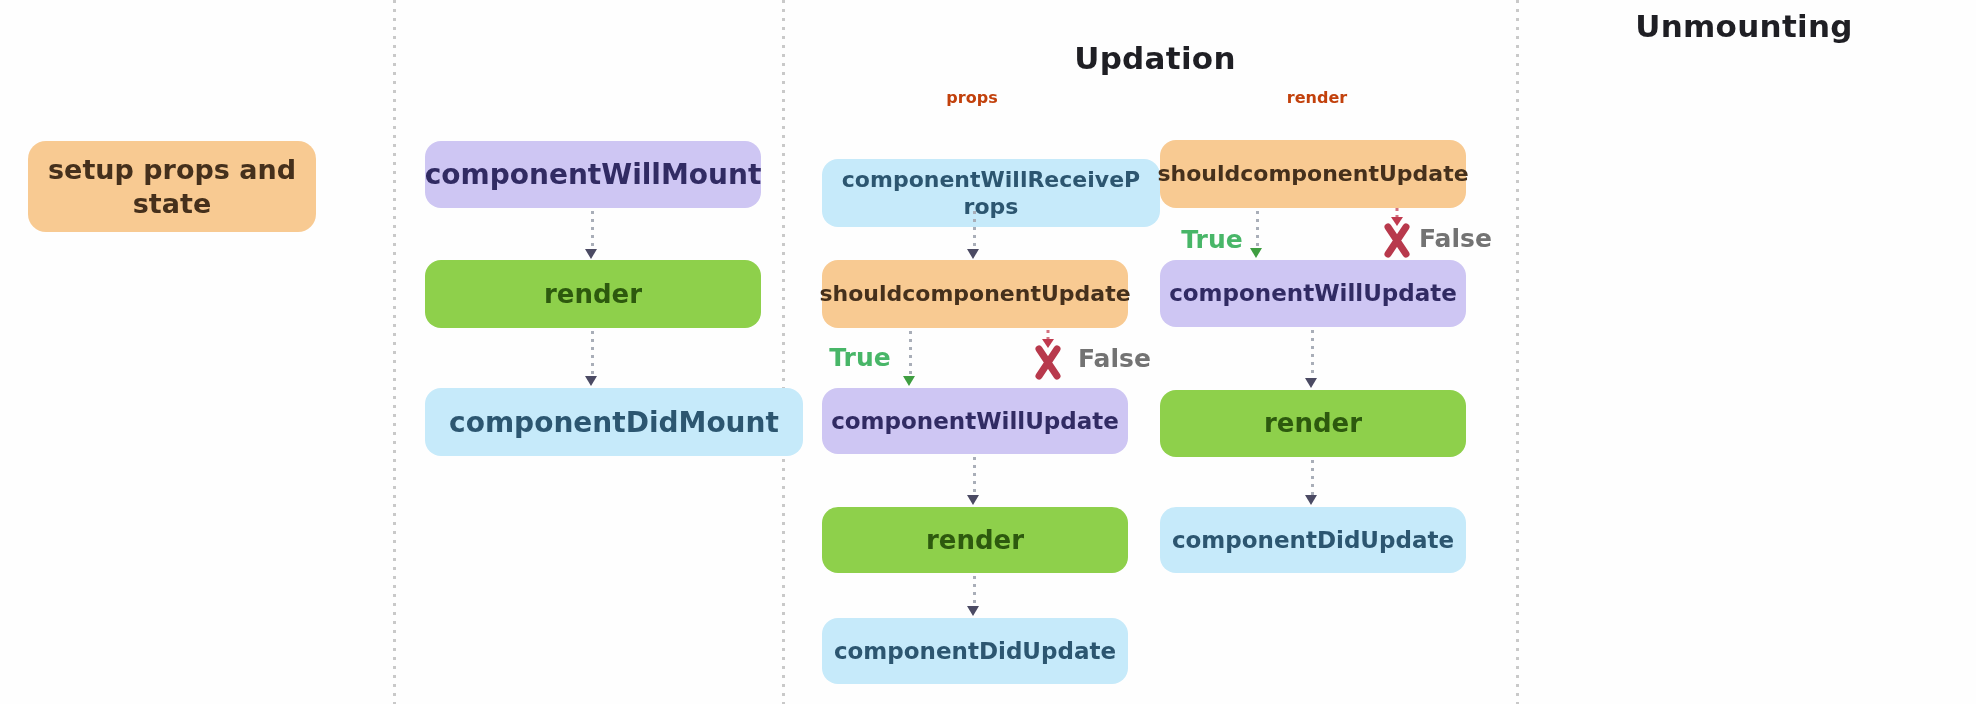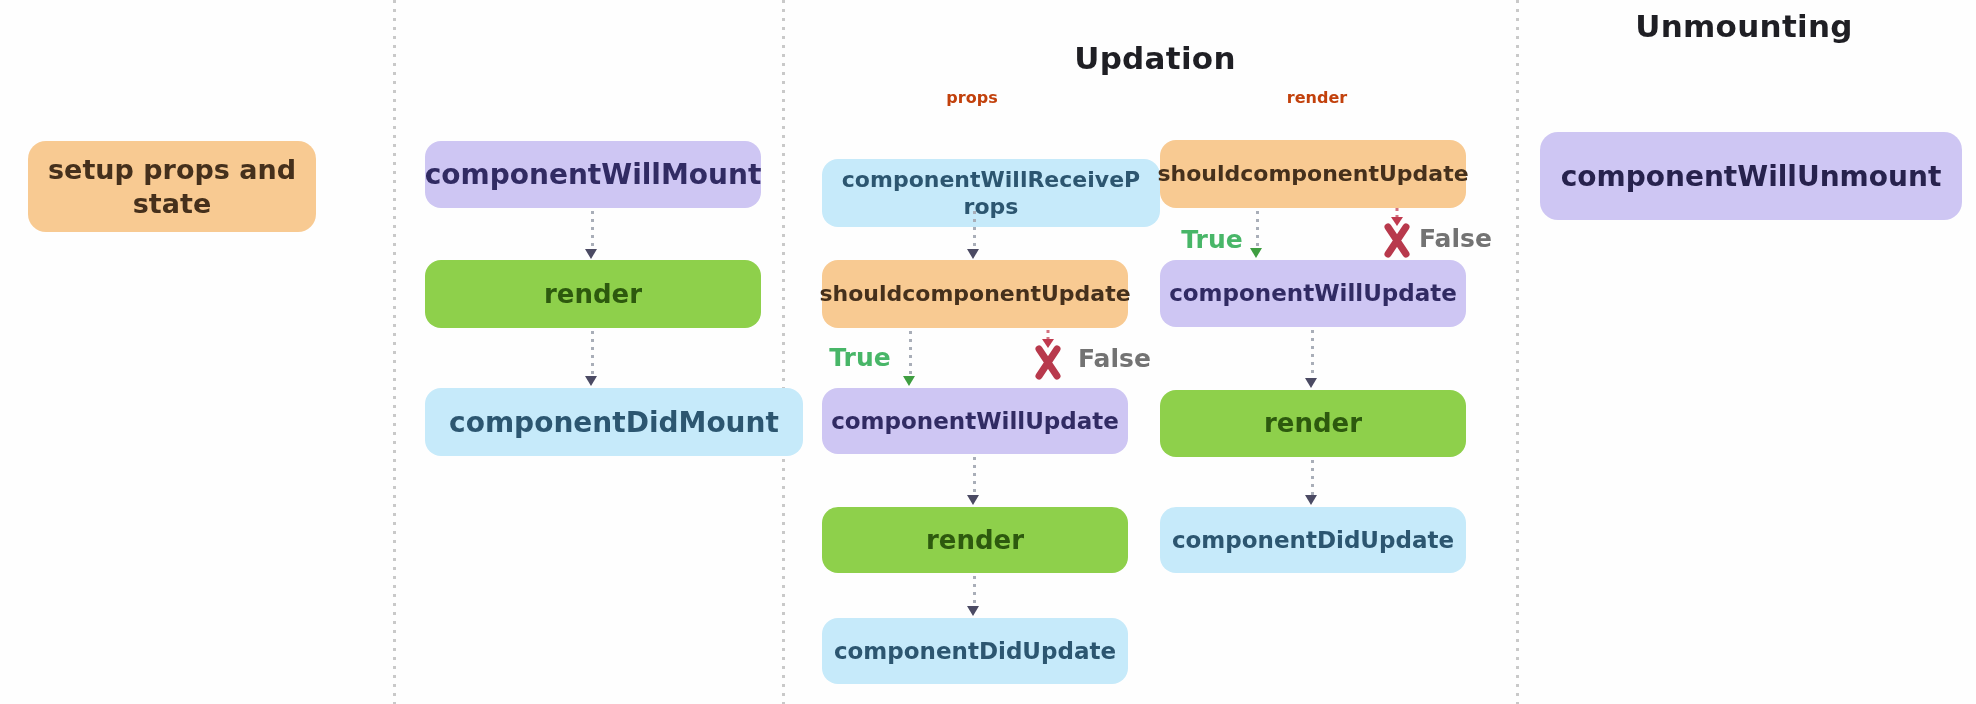--- a/index.html
+++ b/index.html
@@ -114,17 +114,14 @@
   <div class="ahead" style="left:1305px;top:378px;"></div>
   <div class="box green fs26" style="left:1160px;top:390px;width:306px;height:67px;">
     <span>render</span>
   </div>
   <div class="dotline" style="left:1311px;top:460px;height:35px;"></div>
   <div class="ahead" style="left:1305px;top:495px;"></div>
   <div class="box blue fs23" style="left:1160px;top:507px;width:306px;height:66px;">
     <span>componentDidUpdate</span>
   </div>
 
-  <div class="box lav fs28" style="left:1540px;top:132px;width:422px;height:88px;border-radius:18px;color:#27224d;">
-    <span>componentWillUnmount</span>
-  </div>
 
 </div>
 
 </body></html>

